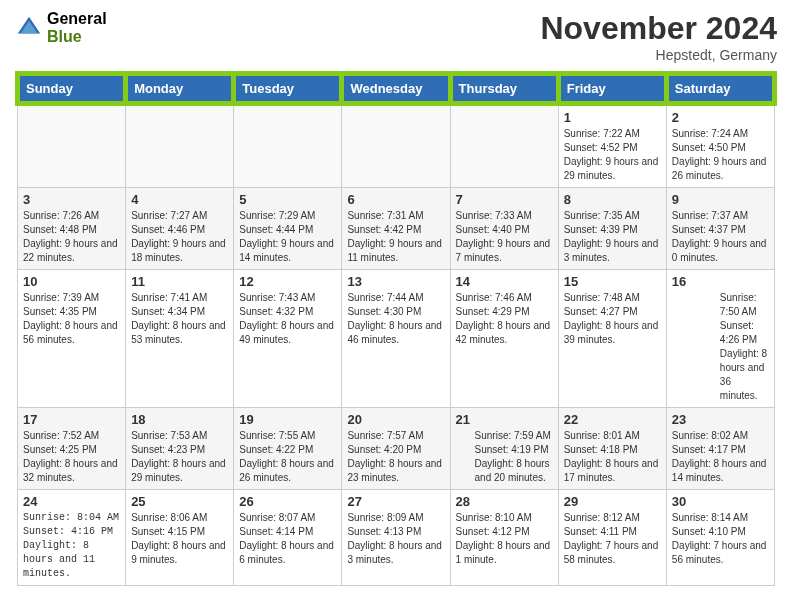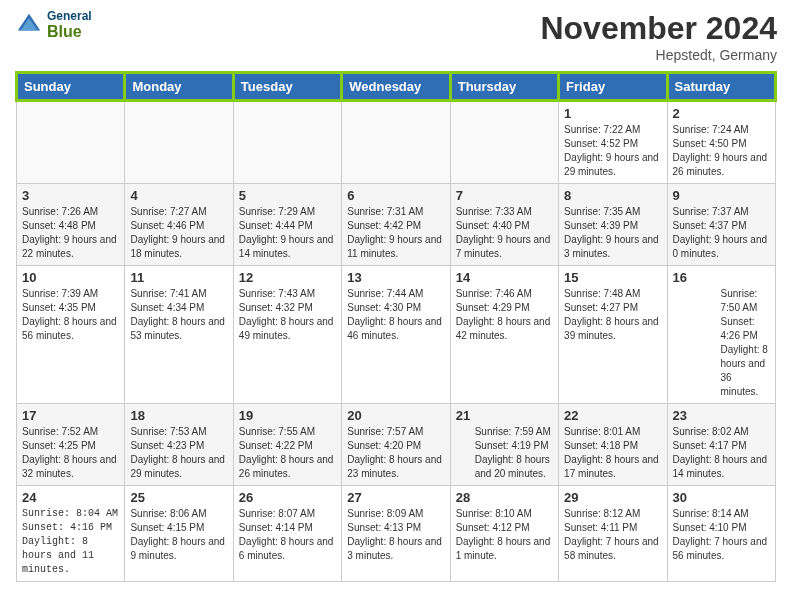--- a/index.html
+++ b/index.html
@@ -25,23 +25,23 @@
       display: flex;
       align-items: center;
       gap: 4px;
     }
     .logo-text {
       display: flex;
       flex-direction: column;
       line-height: 1.1;
     }
     .logo-general {
-      font-size: 12px;
-      font-weight: bold;
-      color: #0c4a6e;
+      font-size: 16px;
+      font-weight: bold;
+      color: #000000;
     }
     .logo-blue {
       font-size: 16px;
       font-weight: bold;
       color: #4d7c0f;
     }
     .logo-icon {
       width: 28px;
       height: 28px;
     }
@@ -62,21 +62,21 @@
       border-collapse: collapse;
       table-layout: fixed;
     }
     .calendar-table thead th {
       background-color: #2f6eb5;
       color: #fff;
       text-align: left;
       padding: 5px 6px;
       font-size: 13px;
       font-weight: bold;
-      border: 3px solid #84cc16;
+      border: 5px solid #84cc16;
     }
     .calendar-table tbody td {
       border: 1px solid #ccc;
       vertical-align: top;
       padding: 4px 5px;
       font-size: 10px;
       color: #333;
       height: 82px;
       background: #fff;
     }

